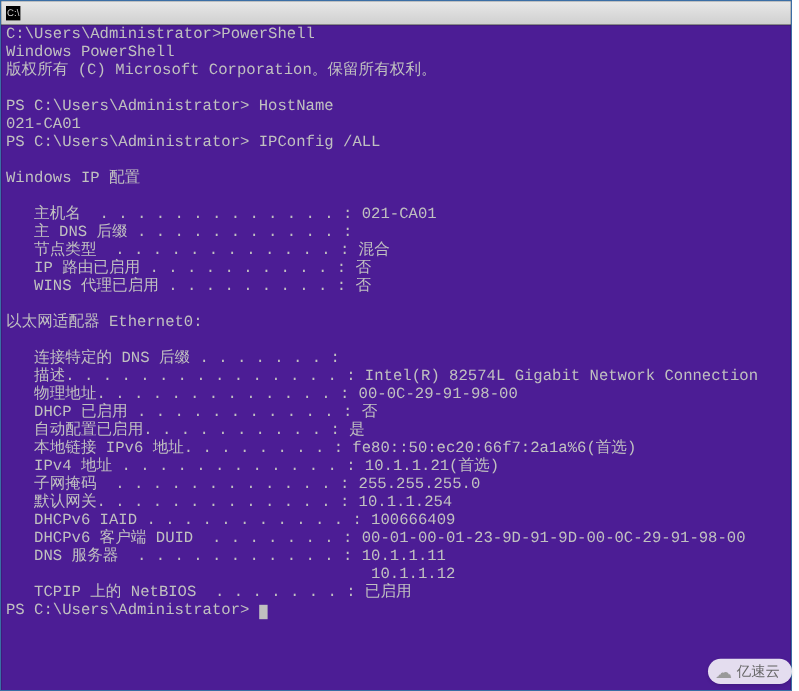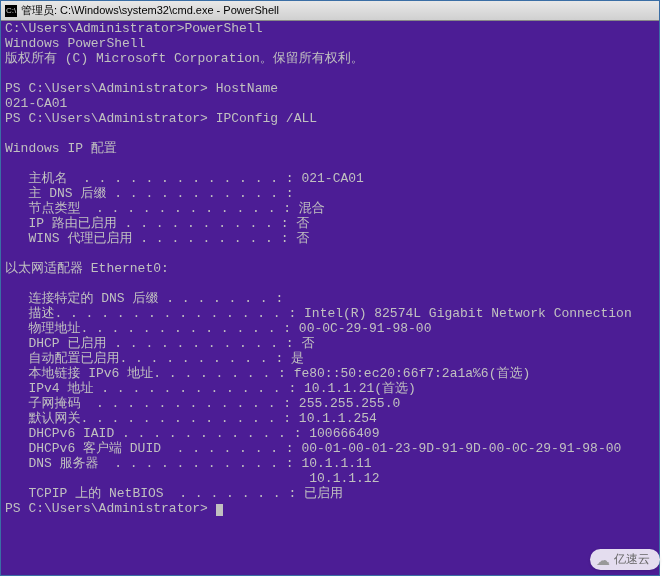--- a/index.html
+++ b/index.html
@@ -78,21 +78,20 @@
       font-size: 14px;
       color: #999;
     }
   </style>
 </head>
 <body>
 
 <div class="window">
   <div class="titlebar">
     <span class="icon">C:\</span>
-    <span>管理员: C:\Windows\system32\cmd.exe - PowerShell</span>
   </div>
   <div class="terminal"><span>C:\Users\Administrator&gt;PowerShell</span>
 <span>Windows PowerShell</span>
 <span>版权所有 (C) Microsoft Corporation。保留所有权利。</span>
 
 <span>PS C:\Users\Administrator&gt; HostName</span>
 <span>021-CA01</span>
 <span>PS C:\Users\Administrator&gt; IPConfig /ALL</span>
 
 <span>Windows IP 配置</span>

